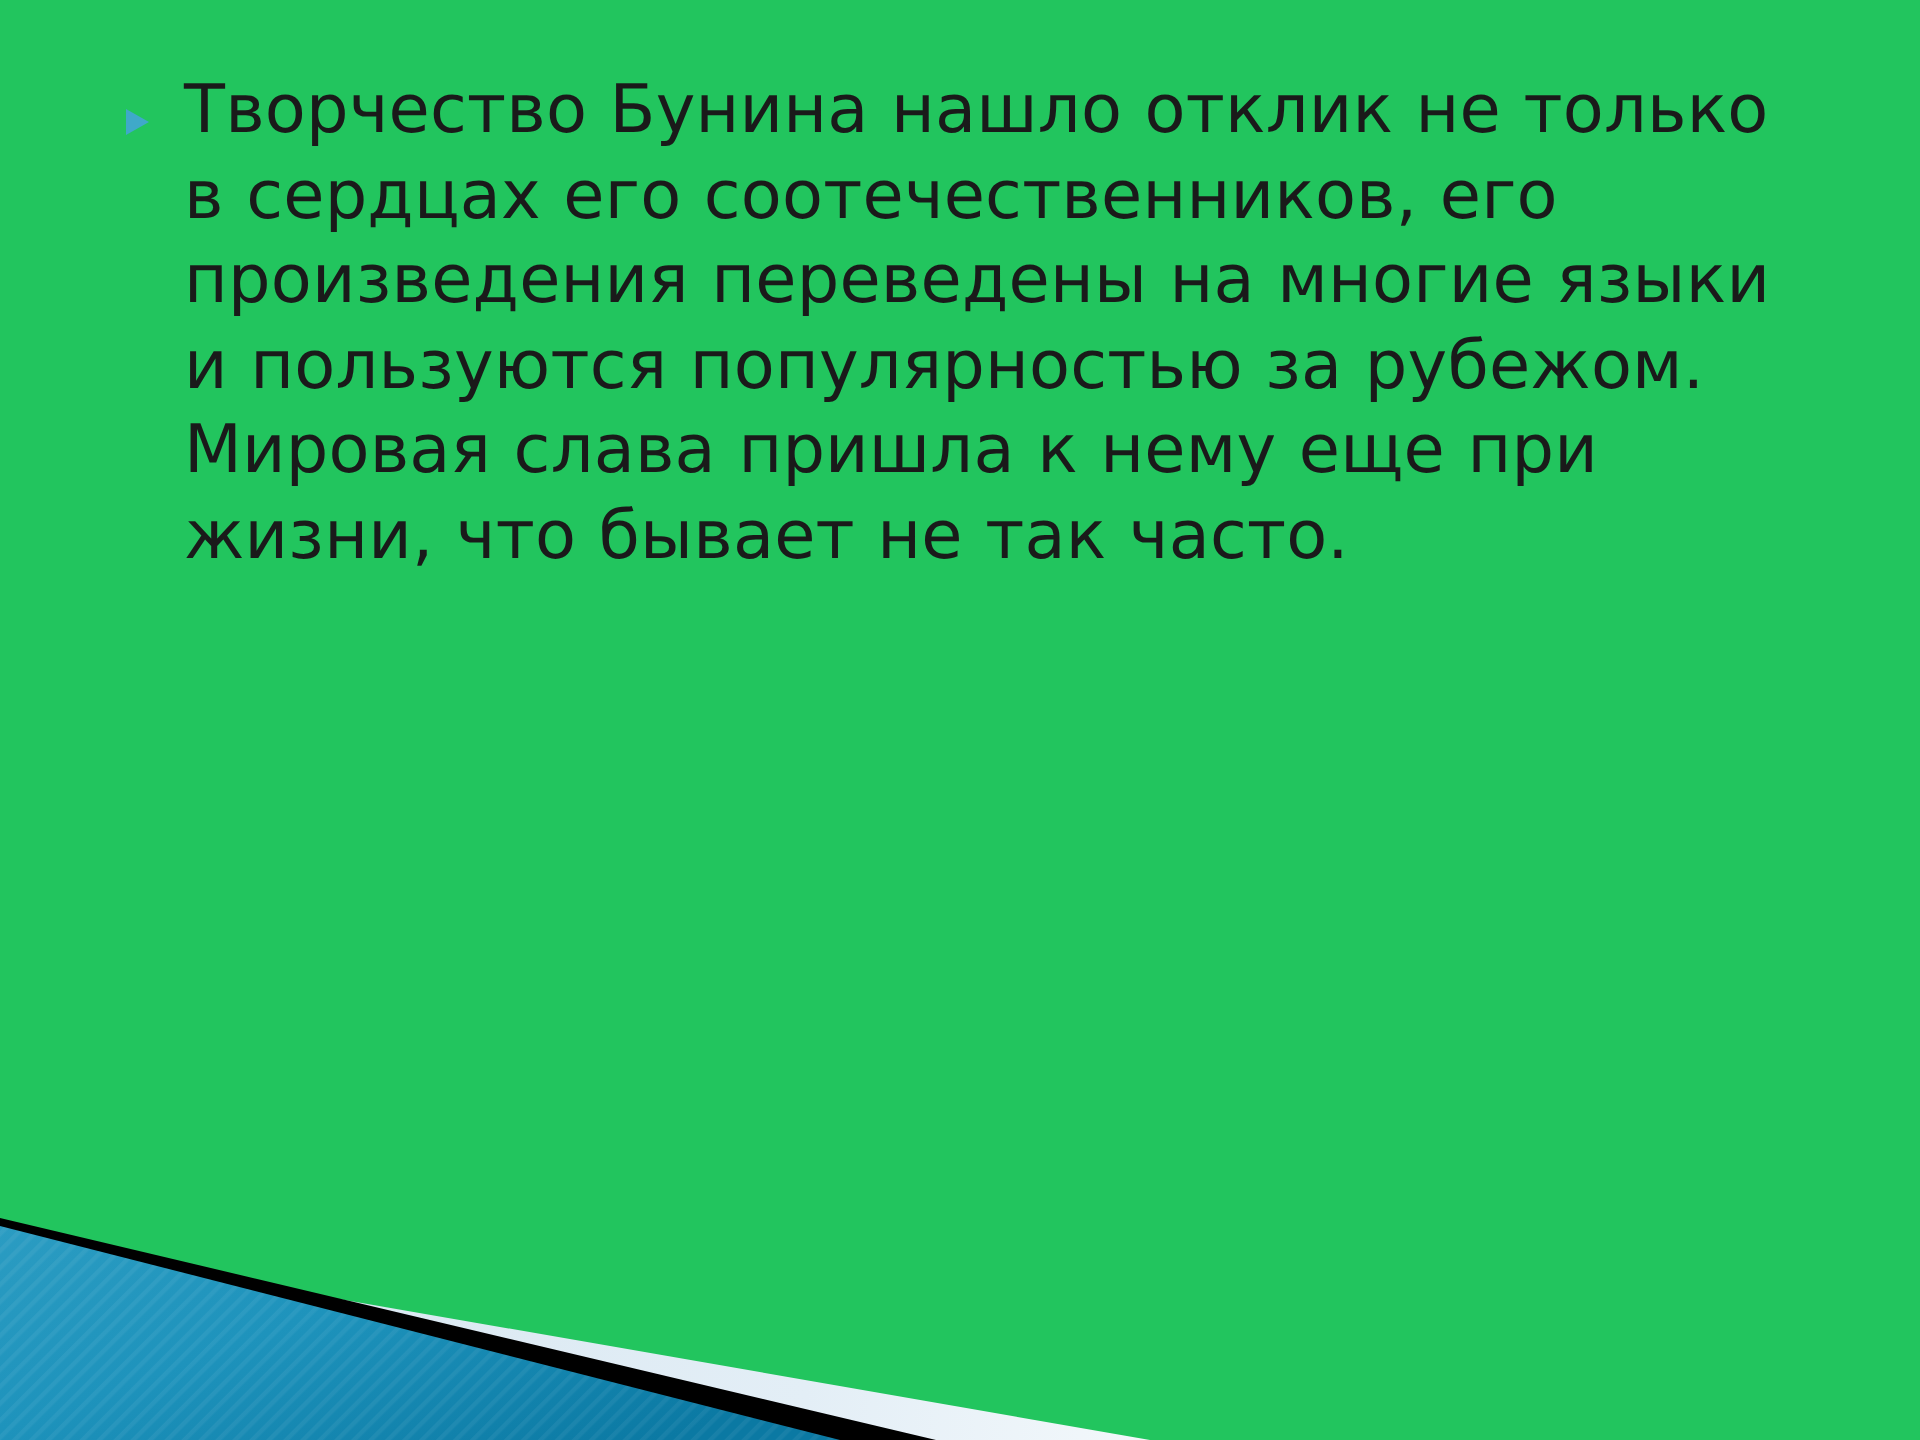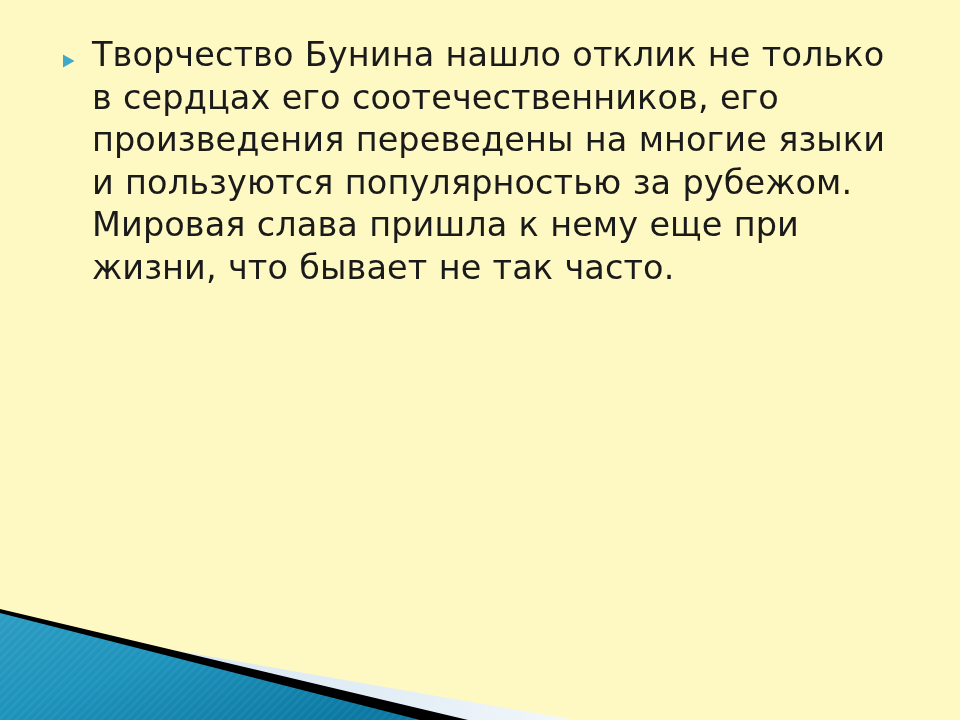--- a/index.html
+++ b/index.html
@@ -4,21 +4,21 @@
 <style>
   html, body {
     margin: 0;
     padding: 0;
     background: #ffffff;
   }
   .slide {
     position: relative;
     width: 960px;
     height: 720px;
-    background: #fef9c3;
+    background: #22c55e;
     overflow: hidden;
     font-family: "DejaVu Sans", "Liberation Sans", sans-serif;
   }
 
   
   .content-body {
     position: absolute;
     left: 62px;
     top: 34px;
     width: 850px;

